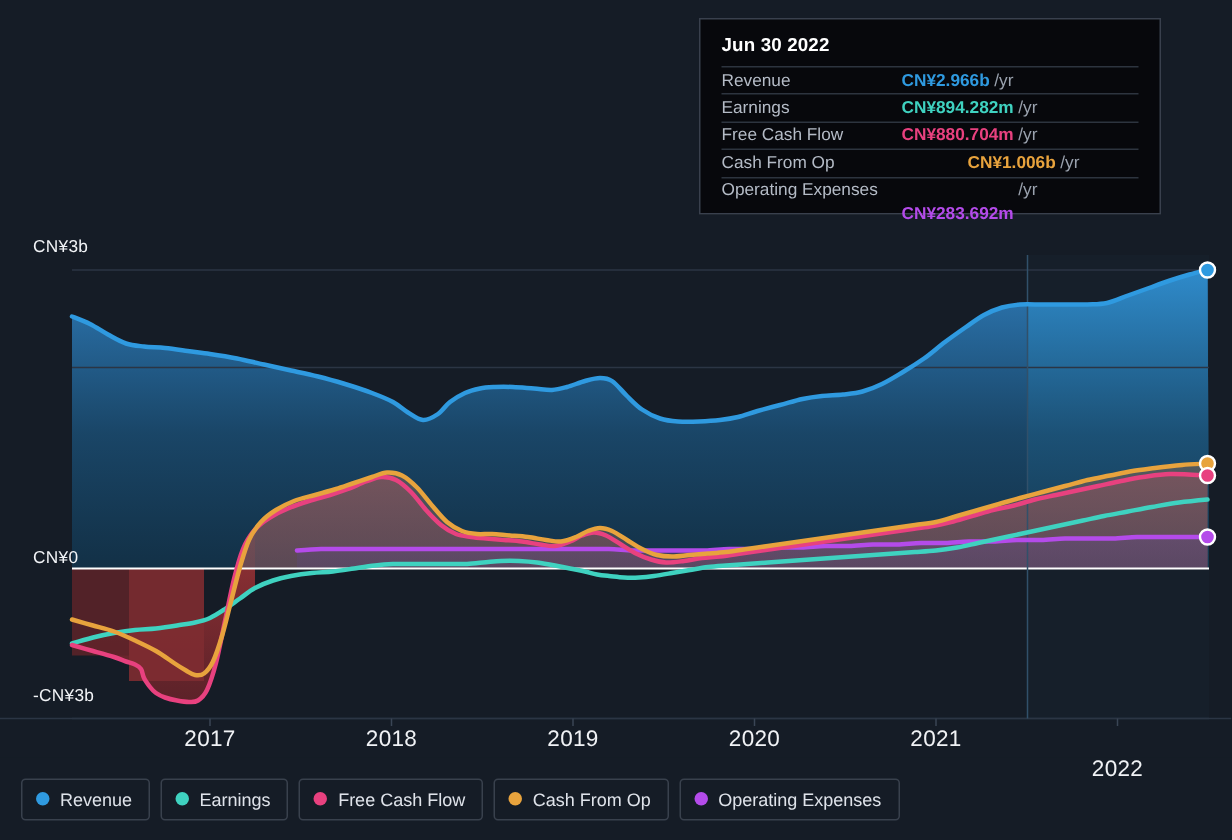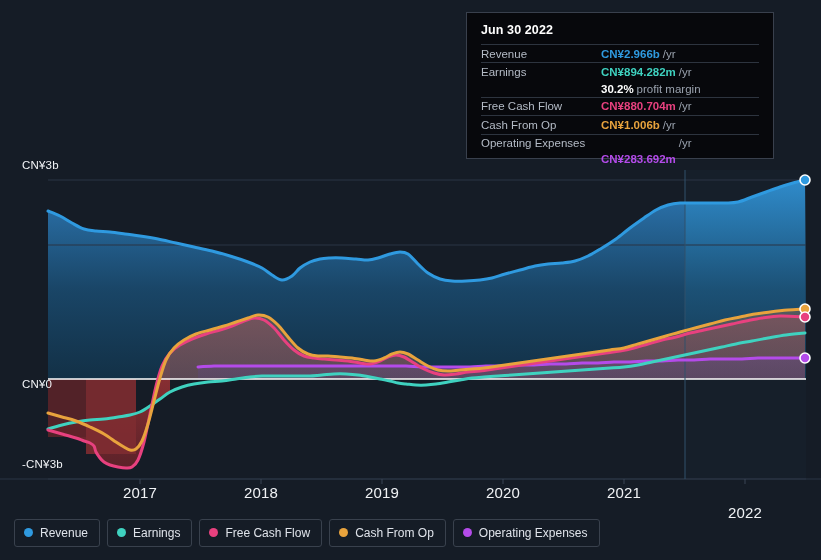--- a/index.html
+++ b/index.html
@@ -144,21 +144,21 @@
         <g>
           <circle cx="805" cy="317" r="5" fill="#e8417f" stroke="#ffffff" stroke-width="1.6"></circle>
         </g>
         <g>
           <circle cx="805" cy="358" r="5" fill="#b44bea" stroke="#ffffff" stroke-width="1.6"></circle>
         </g>
       </svg>
   </div>
 
   <div class="axis-label y-label" id="ylab-3b" style="top:159px">CN¥3b</div>
-  <div class="axis-label y-label" id="ylab-0" style="top:378px">CN¥0</div>
+  <div class="axis-label y-label" id="ylab-0" style="top:366px">CN¥0</div>
   <div class="axis-label y-label" id="ylab-n1b" style="top:458px">-CN¥3b</div>
 
   <div id="xlabels">
       <div class="axis-label x-label" style="left: 140px; top: 484px;">2017</div>
       <div class="axis-label x-label" style="left: 261px; top: 484px;">2018</div>
       <div class="axis-label x-label" style="left: 382px; top: 484px;">2019</div>
       <div class="axis-label x-label" style="left: 503px; top: 484px;">2020</div>
       <div class="axis-label x-label" style="left: 624px; top: 484px;">2021</div>
       <div class="axis-label x-label" style="left: 745px; top: 484px; margin-top: 20px;">2022</div>
     </div>
@@ -169,33 +169,28 @@
         <div class="tt-row">
           <div class="tt-name">Revenue</div>
           <span class="tt-val" style="color: rgb(47, 154, 224);">CN¥2.966b</span>
           <span class="tt-unit">/yr</span>
         </div>
         <div class="tt-row">
           <div class="tt-name">Earnings</div>
           <span class="tt-val" style="color: rgb(63, 210, 192);">CN¥894.282m</span>
           <span class="tt-unit">/yr</span>
         </div>
-        <div class="tt-row noline">
-          <div class="tt-name"></div>
-          <span class="tt-val" style="color: rgb(255, 255, 255);">30.2%</span>
-          <span class="tt-unit">profit margin</span>
-        </div>
         <div class="tt-row">
           <div class="tt-name">Free Cash Flow</div>
           <span class="tt-val" style="color: rgb(232, 65, 127);">CN¥880.704m</span>
           <span class="tt-unit">/yr</span>
         </div>
         <div class="tt-row">
           <div class="tt-name">Cash From Op</div>
-          <span class="tt-val" style="color: rgb(232, 163, 61);">CN¥1.006b</span>
+          <span class="tt-val" style="color: rgb(232, 163, 61); margin-left: 44px;">CN¥1.006b</span>
           <span class="tt-unit">/yr</span>
         </div>
         <div class="tt-row">
           <div class="tt-name">Operating Expenses</div>
           <span class="tt-val" style="color: rgb(180, 75, 234); margin-top: 32px;">CN¥283.692m</span>
           <span class="tt-unit">/yr</span>
         </div>
       </div>
   </div>
 

